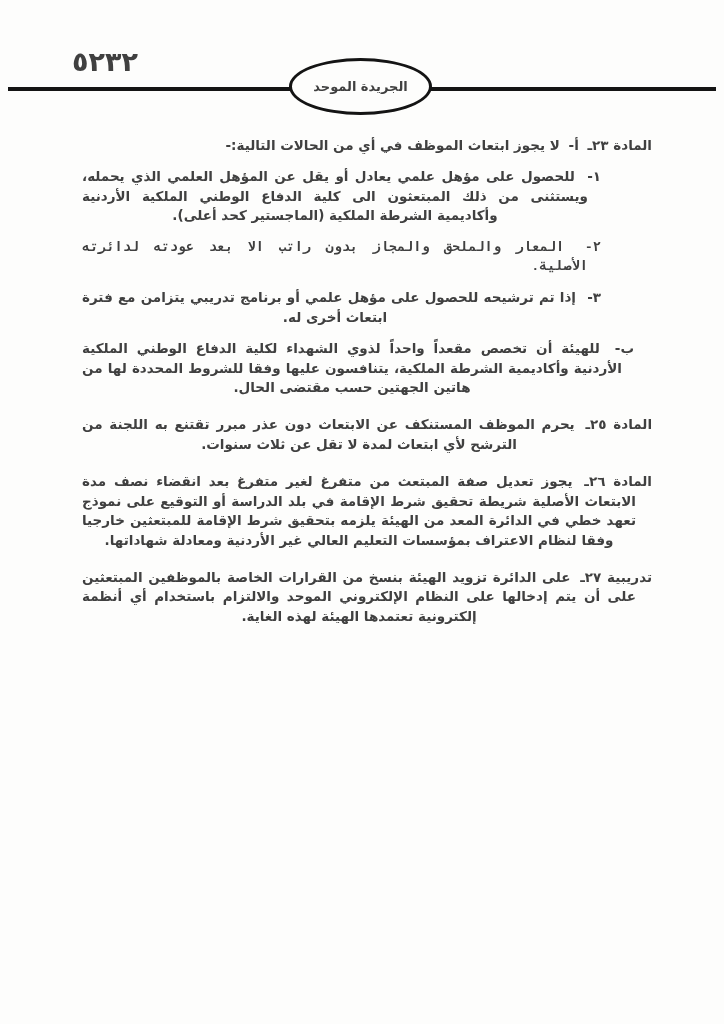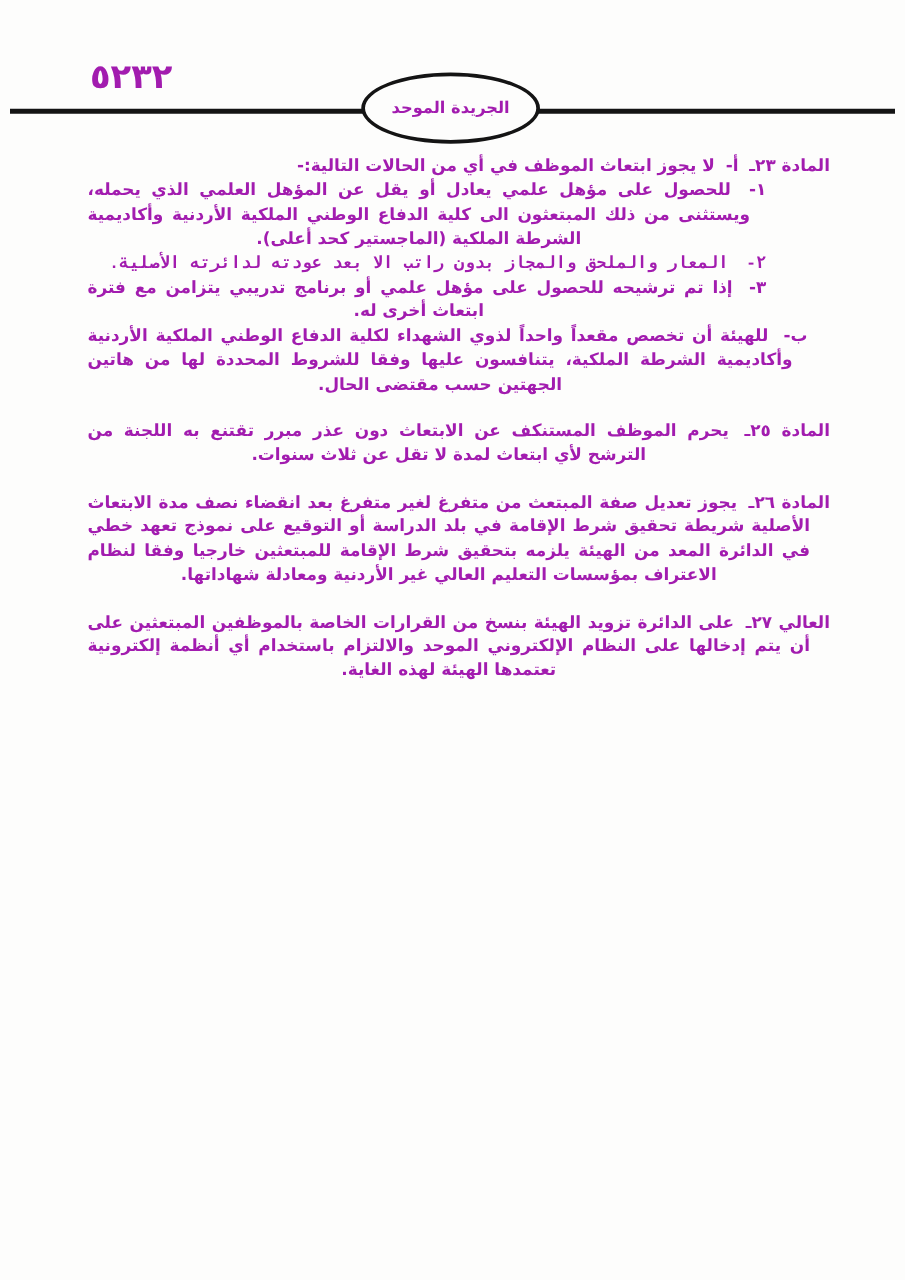--- a/index.html
+++ b/index.html
@@ -4,21 +4,21 @@
 <style>
   html, body { margin: 0; padding: 0; background: #e8e8e8; }
   .page {
     position: relative;
     width: 724px;
     height: 1024px;
     background: #fdfdfc;
     overflow: hidden;
     font-family: "DejaVu Sans", sans-serif;
     font-weight: bold;
-    color: #a21caf;
+    color: #404040;
   }
   
   .pagenum {
     position: absolute;
     top: 46px;
     left: 72px;
     font-size: 27px;
     letter-spacing: 5px;
     direction: rtl;
   }
@@ -54,21 +54,21 @@
   .content {
     position: absolute;
     top: 124px;
     right: 60px;
     width: 594px;
     direction: rtl;
     font-size: 13.5px;
     line-height: 19.4px;
     text-align: right;
   }
-  .para { margin: 0; }
+  .para { margin: 12px; }
   .just {
     text-align: justify;
     text-align-last: center;
   }
   .right-last {
     text-align: justify;
     text-align-last: right;
     font-family: Liberation Mono, monospace;
   }
   
@@ -133,19 +133,19 @@
       <span class="lbl">المادة ٢٥ـ</span>
       <span>يحرم الموظف المستنكف عن الابتعاث دون عذر مبرر تقتنع به اللجنة من الترشح لأي ابتعاث لمدة لا تقل عن ثلاث سنوات.</span>
     </div>
 
     <div class="para art just">
       <span class="lbl">المادة ٢٦ـ</span>
       <span>يجوز تعديل صفة المبتعث من متفرغ لغير متفرغ بعد انقضاء نصف مدة الابتعاث الأصلية شريطة تحقيق شرط الإقامة في بلد الدراسة أو التوقيع على نموذج تعهد خطي في الدائرة المعد من الهيئة يلزمه بتحقيق شرط الإقامة للمبتعثين خارجيا وفقا لنظام الاعتراف بمؤسسات التعليم العالي غير الأردنية ومعادلة شهاداتها.</span>
     </div>
 
     <div class="para art just">
-      <span class="lbl">العالي ٢٧ـ</span>
+      <span class="lbl">تدريبية ٢٧ـ</span>
       <span>على الدائرة تزويد الهيئة بنسخ من القرارات الخاصة بالموظفين المبتعثين على أن يتم إدخالها على النظام الإلكتروني الموحد والالتزام باستخدام أي أنظمة إلكترونية تعتمدها الهيئة لهذه الغاية.</span>
     </div>
 
 
   </div>
 </div>
 
 </body></html>

